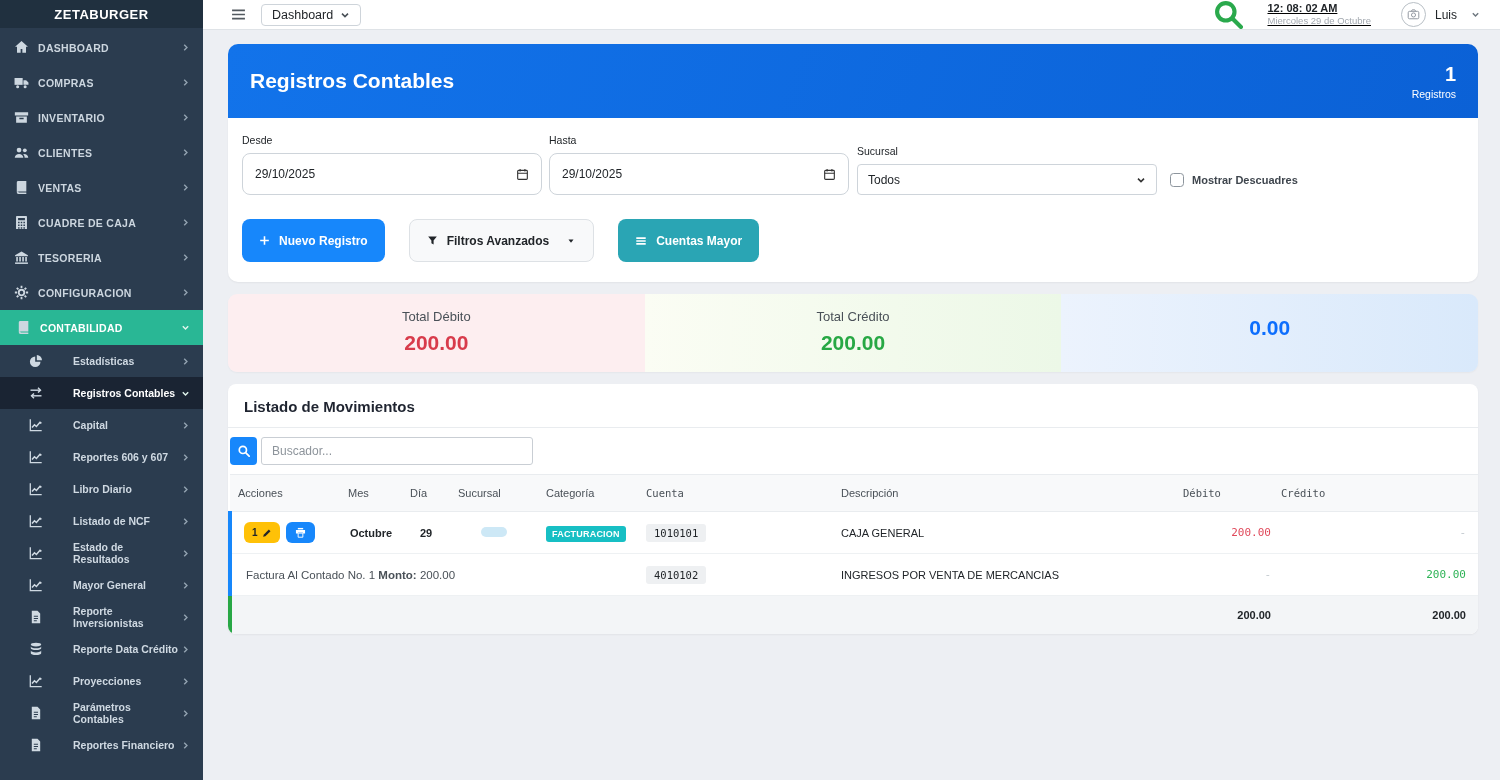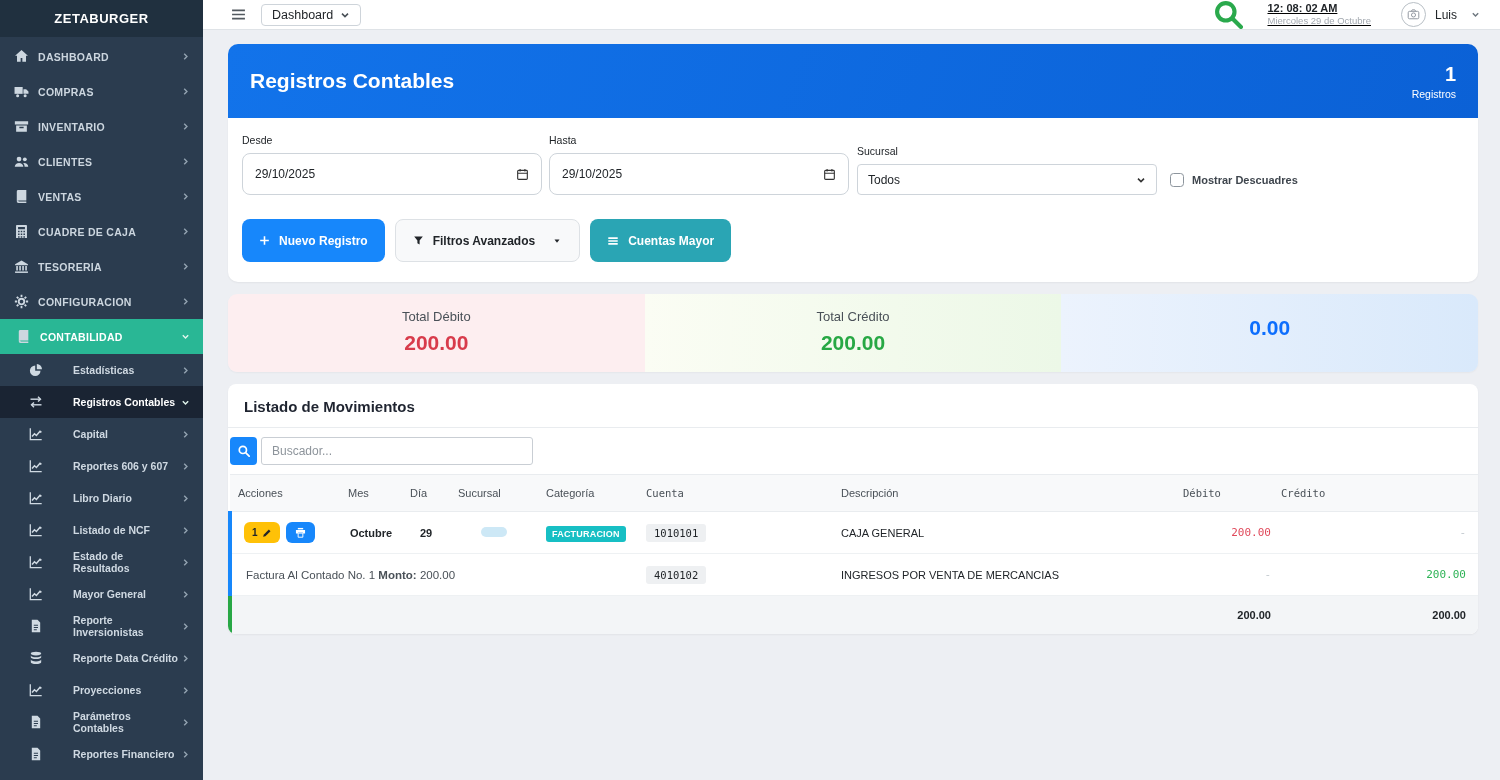--- a/index.html
+++ b/index.html
@@ -3,21 +3,21 @@
 <meta charset="utf-8">
 <style>
   * { margin:0; padding:0; box-sizing:border-box; }
   html,body { width:1500px; height:780px; overflow:hidden; background:#edeff3;
     font-family:"Liberation Sans","DejaVu Sans",sans-serif; }
   .ic { display:inline-flex; }
   .ic svg { width:100%; height:100%; fill:currentColor; display:block; }
 
   
   .sidebar { position:fixed; left:0; top:0; width:203px; height:780px; background:#2b3c4f; overflow:hidden; z-index:5; }
-  .brand { height:37px; background:#20303f; color:#fff; font-size:13px; font-weight:bold; letter-spacing:.5px;
+  .brand { height:28px; background:#20303f; color:#fff; font-size:13px; font-weight:bold; letter-spacing:.5px;
     display:flex; align-items:center; justify-content:center; }
   .nav { padding-top:2px; }
   .nav-item { display:flex; align-items:center; height:35px; padding:0 13px 0 14px; color:#ccd6df;
     font-size:10.5px; font-weight:bold; letter-spacing:.3px; cursor:pointer; }
   .nav-item .nav-ic { width:15px; height:15px; margin-right:9px; color:#cdd7e0; flex:none; }
   .nav-item .lbl { flex:1; }
   .nav-item.active { background:#29b795; color:#fff;padding-left:16px; }
   .sub-item { display:flex; align-items:center; height:32px; padding:0 13px 0 29px; color:#cfd9e2;
     font-size:10.5px; font-weight:bold; cursor:pointer; }
   .sub-item .sub-ic { width:14px; height:14px; margin-right:9px; color:#cfd9e2; flex:none; }
@@ -63,21 +63,21 @@
   .date-box { height:42px; border:1px solid #ced4da; border-radius:8px; display:flex; align-items:center;
     justify-content:space-between; padding:0 12px; font-size:12px; color:#212529; background:#fff; cursor:text; }
   .date-box .ic { width:13px; height:13px; color:#333; }
   .sucursal-group { margin-left:8px; width:300px; }
   .select-box { height:31px; border:1px solid #ced4da; border-radius:4px; display:flex; align-items:center;
     justify-content:space-between; padding:0 10px; font-size:12px; color:#212529; background:#fff; cursor:pointer; }
   .select-box .chev { width:10px; height:10px; color:#333; }
   .check-group { margin-left:13px; height:31px; display:flex; align-items:center; }
   .cb { width:14px; height:14px; border:1px solid #8d959d; border-radius:3.5px; background:#fff; cursor:pointer; flex:none; }
   .cb-label { font-size:11px; font-weight:bold; color:#3e454d; margin-left:8px; }
-  .btn-row { margin-top:24px; display:flex; gap:10px; }
+  .btn-row { margin-top:24px; display:flex; gap:24px; }
   .btn { display:inline-flex; align-items:center; gap:9px; height:43px; padding:0 17px; border:none;
     border-radius:8px; font-size:12px; font-weight:bold; cursor:pointer; font-family:inherit; }
   .btn .ic { width:11px; height:11px; }
   .btn-primary { background:#1787fb; color:#fff; }
   .btn-light { background:#f8f9fa; border:1px solid #dde1e5; color:#212529; }
   .btn-light .caret { width:10px; height:10px; margin-left:8px; }
   .btn-teal { background:#2aa5b4; color:#fff; }
   .btn-teal .ic { width:12px; height:12px; }
 
   

